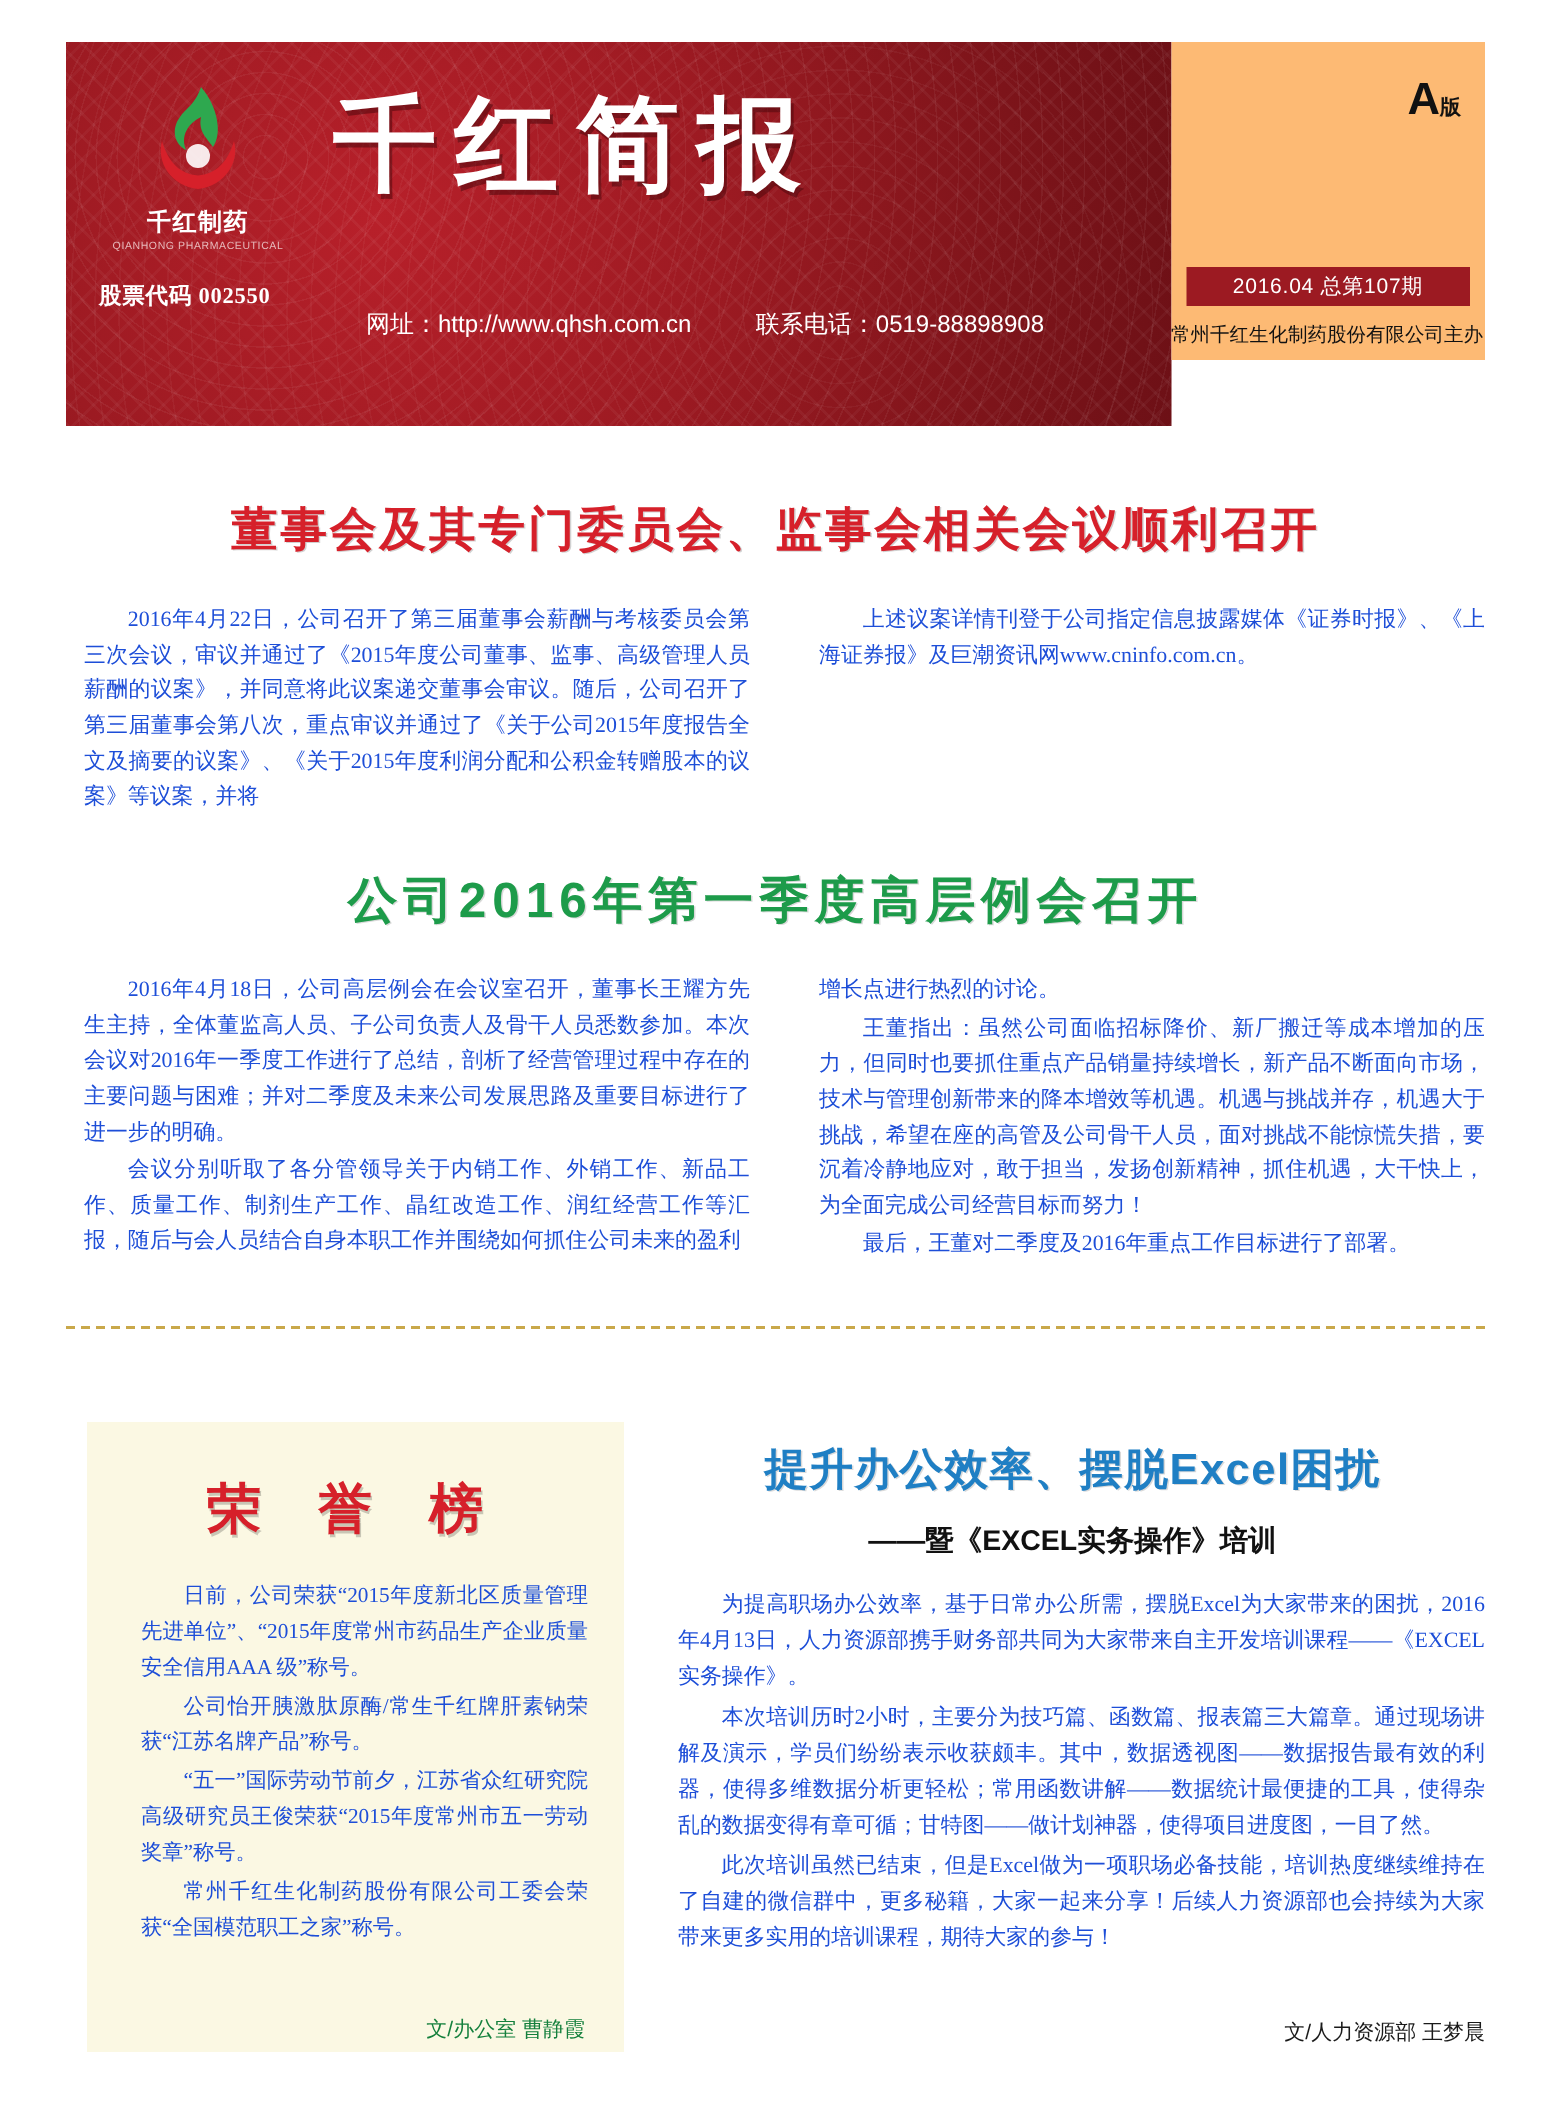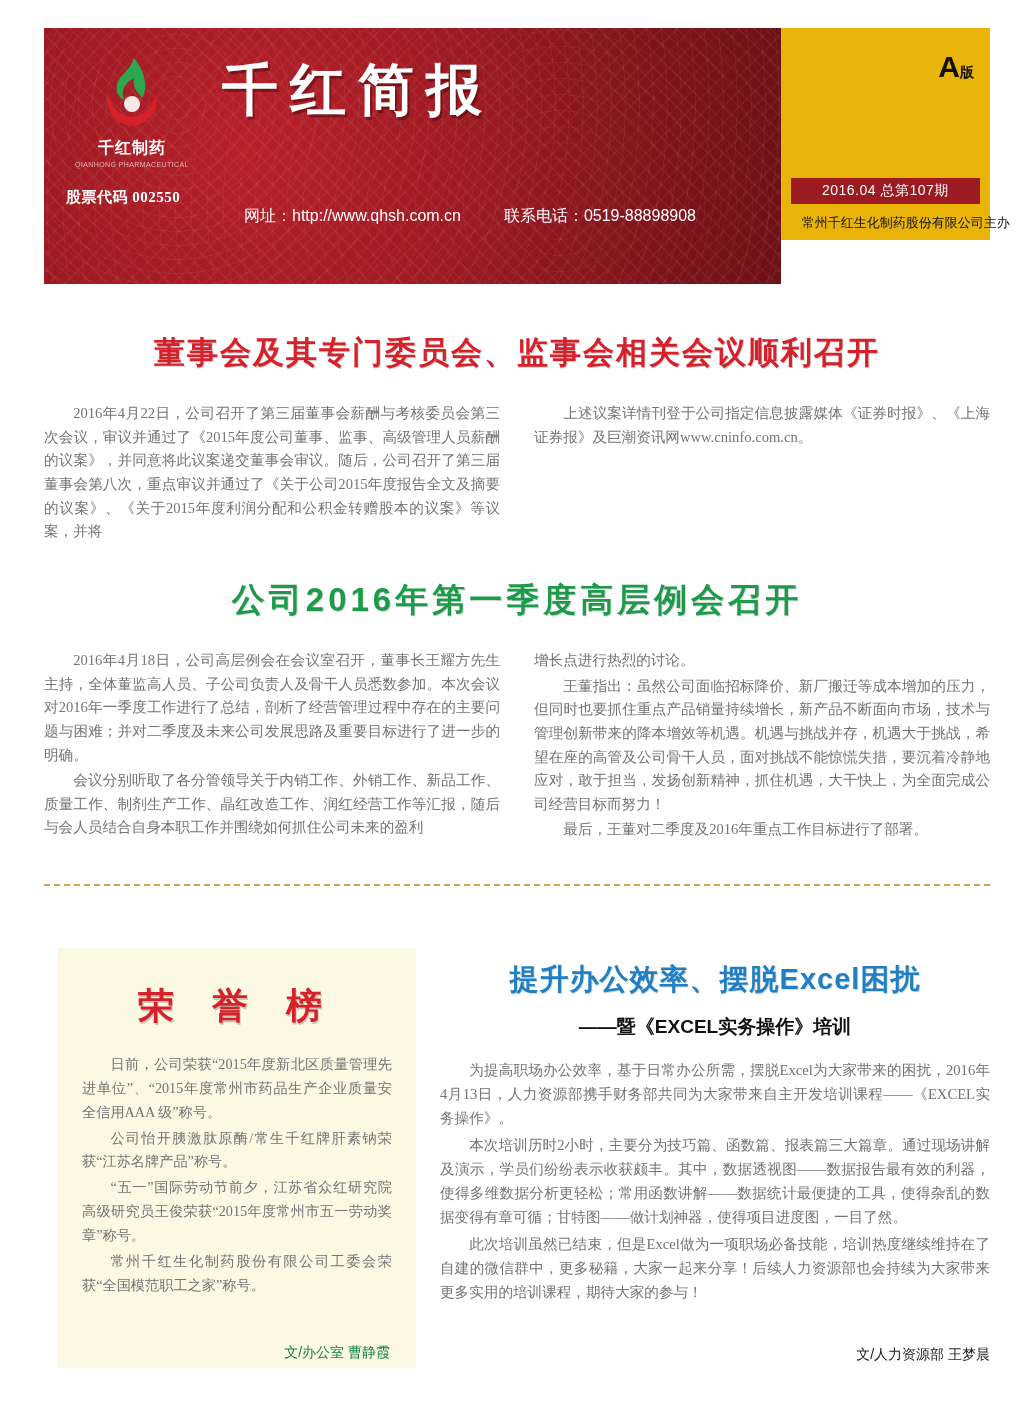--- a/index.html
+++ b/index.html
@@ -86,21 +86,21 @@
     font-size: 15px;
     font-weight: bold;
     font-family: Liberation Serif, serif;
     letter-spacing: 0.5px;
   }
   .paper-title {
     position: absolute;
     left: 178px;
     top: 34px;
     color: #ffffff;
-    font-size: 56px;
+    font-size: 69px;
     font-weight: bold;
     letter-spacing: 12px;
     font-family: "Liberation Sans", sans-serif;
     text-shadow: 2px 3px 0 rgba(80,8,12,0.55);
     line-height: 1;
   }
   .masthead-contact {
     position: absolute;
     left: 200px;
     top: 178px;
@@ -108,21 +108,21 @@
     font-size: 16px;
     font-family: "Liberation Sans", sans-serif;
     white-space: nowrap;
   }
   .masthead-contact .gap { display: inline-block; width: 34px; }
 
   .masthead-right {
     position: relative;
     width: 216px;
     height: 212px;
-    background: #eab308;
+    background: #fdba74;
   }
   .edition-tag {
     position: absolute;
     right: 16px;
     top: 22px;
     color: #111;
     font-family: "Liberation Sans", sans-serif;
     font-weight: bold;
   }
   .edition-tag .big { font-size: 30px; }
@@ -158,21 +158,20 @@
   .publisher {
     position: absolute;
     left: 0;
     right: 6px;
     top: 186px;
     text-align: right;
     font-size: 13px;
     color: #111;
     font-family: "Liberation Sans", sans-serif;
     white-space: nowrap;
-    padding-left: 21px;
   }
 
   
   .article { position: absolute; }
   .headline-red {
     color: #d6202a;
     font-weight: bold;
     font-family: "Liberation Sans", sans-serif;
     text-align: center;
     letter-spacing: 2px;
@@ -185,26 +184,26 @@
     text-align: center;
     letter-spacing: 4px;
     text-shadow: 1px 1px 0 rgba(0,0,0,0.15);
   }
   .cols {
     display: flex;
     gap: 34px;
   }
   .col { flex: 1; }
   p.body {
-    margin: 0 0 2px 0;
+    margin: 0 0 2px 12px;
     font-size: 14.6px;
     line-height: 1.62;
     text-align: justify;
     text-indent: 2em;
-    color: #737373;
+    color: #1d4ed8;
   }
   p.body.noindent { text-indent: 0; }
 
   
   #article-board { left: 44px; top: 332px; width: 946px; }
   #article-board .headline-red { font-size: 31px; }
   #article-board .cols { margin-top: 28px; }
 
   
   #article-quarter { left: 44px; top: 578px; width: 946px; }

